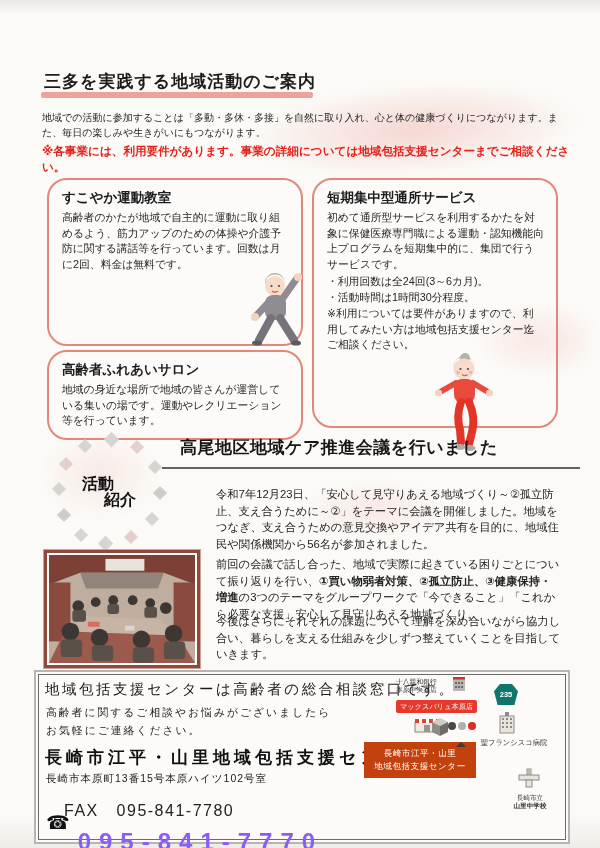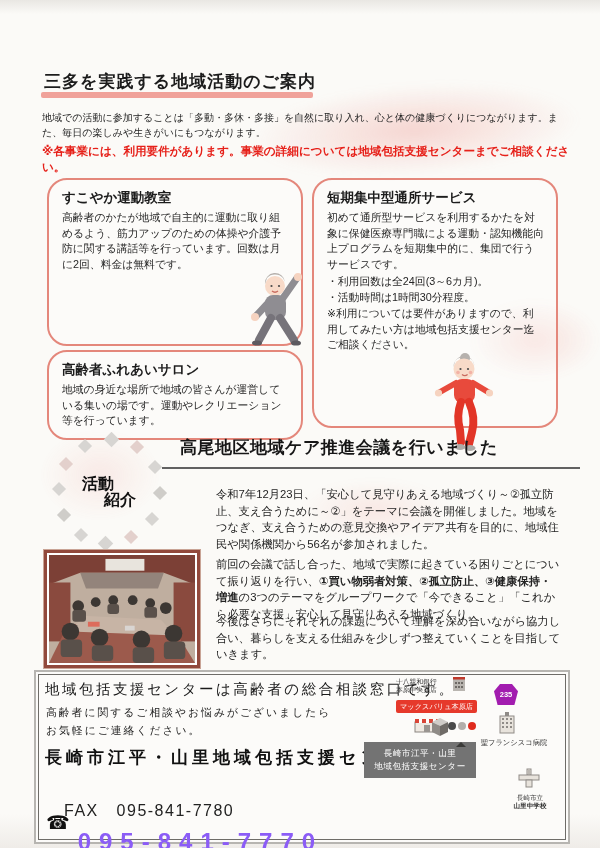--- a/index.html
+++ b/index.html
@@ -64,27 +64,27 @@
 
   
   .map{position:absolute;left:320px;top:0;width:208px;height:164px;font-family:"Liberation Sans","DejaVu Sans",sans-serif;}
   .map-label{position:absolute;color:#333;text-align:center;line-height:1.25;}
   .lbl-bank{left:40px;top:6px;font-size:6.8px;}
   .bank-icon{position:absolute;left:96px;top:4px;}
   .lbl-store{left:40px;top:28px;font-size:7.2px;background:#e6392b;color:#fff;padding:2px 4px;border-radius:2px;}
   .store-icon{position:absolute;left:58px;top:45px;}
   .signal-icon{position:absolute;left:92px;top:50px;display:flex;gap:2px;}
   .signal-icon i{display:block;width:8px;height:8px;border-radius:50%;}
-  .route-sign{position:absolute;left:138px;top:12px;width:24px;height:21px;background:#a21caf;
+  .route-sign{position:absolute;left:138px;top:12px;width:24px;height:21px;background:#0f766e;
       clip-path:polygon(25% 0,75% 0,100% 35%,85% 100%,15% 100%,0 35%);
       color:#fff;font-size:7.5px;font-weight:700;display:flex;align-items:center;justify-content:center;}
   .hospital-icon{position:absolute;left:142px;top:40px;}
   .lbl-hospital{left:118px;top:66px;font-size:7.3px;width:80px;}
   .cube-icon{position:absolute;left:72px;top:42px;}
-  .lbl-center{left:8px;top:70px;width:108px;font-size:8.6px;background:#737373;color:#fff;padding:5px 2px;line-height:1.5;letter-spacing:.5px;}
+  .lbl-center{left:8px;top:70px;width:108px;font-size:8.6px;background:#c2410c;color:#fff;padding:5px 2px;line-height:1.5;letter-spacing:.5px;}
   .lbl-center:before{content:"";position:absolute;right:10px;top:-5px;border:5px solid transparent;border-bottom-color:#3b3b39;}
   .school-icon{position:absolute;left:162px;top:96px;}
   .lbl-school{left:148px;top:122px;width:52px;font-size:6.6px;}
 </style>
 </head>
 <body>
 
 <div class="bleed" style="left:250px;top:85px;width:330px;height:90px;transform:rotate(-4deg);"></div>
 <div class="bleed" style="left:470px;top:300px;width:130px;height:80px;opacity:.7;"></div>
 <div class="bleed" style="left:300px;top:480px;width:150px;height:60px;opacity:.5;"></div>
@@ -219,20 +219,21 @@
     <rect x="78" y="72" width="10" height="5" fill="#ddd" opacity=".8"></rect>
   </svg>
 </div>
 
 <div class="abs footer">
   <div class="footer-inner"></div>
   <div class="f-head">地域包括支援センターは高齢者の総合相談窓口です。</div>
   <div class="f-sub1">高齢者に関するご相談やお悩みがございましたら</div>
   <div class="f-sub2">お気軽にご連絡ください。</div>
   <div class="f-center">長崎市江平・山里地域包括支援センター</div>
+  <div class="f-addr">長崎市本原町13番15号本原ハイツ102号室</div>
   <div class="f-phone-row">
     <span class="f-phone-icon">☎</span>
     <span class="f-phone">095-841-7770</span>
   </div>
   <div class="f-fax">
     <span>FAX</span>&nbsp;&nbsp;
     <span>095-841-7780</span>
   </div>
 
   <div class="map">

